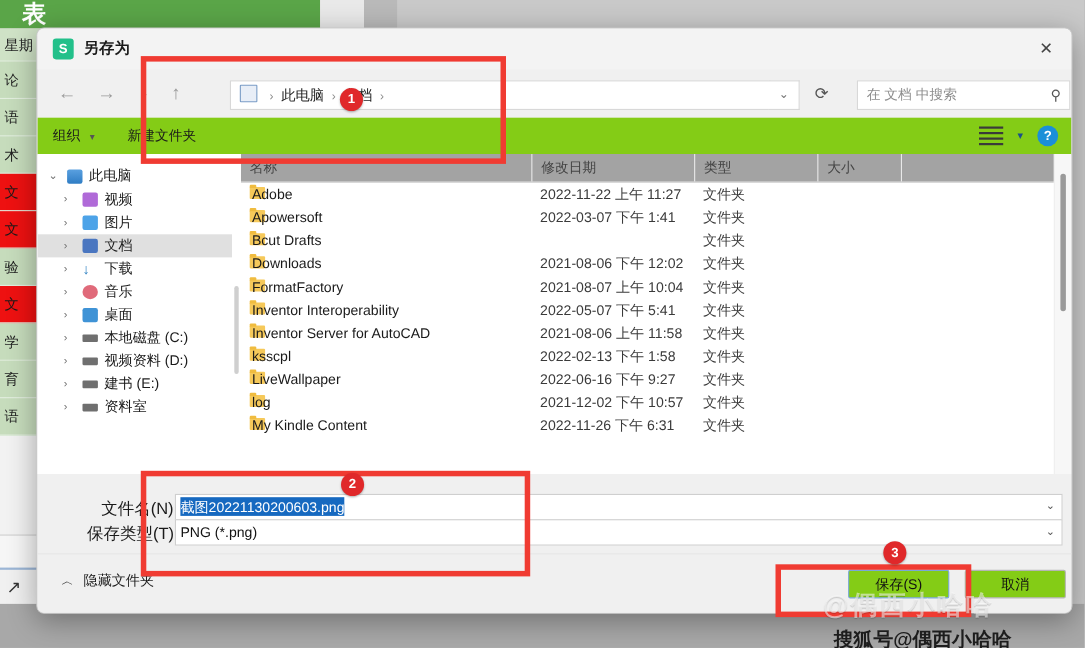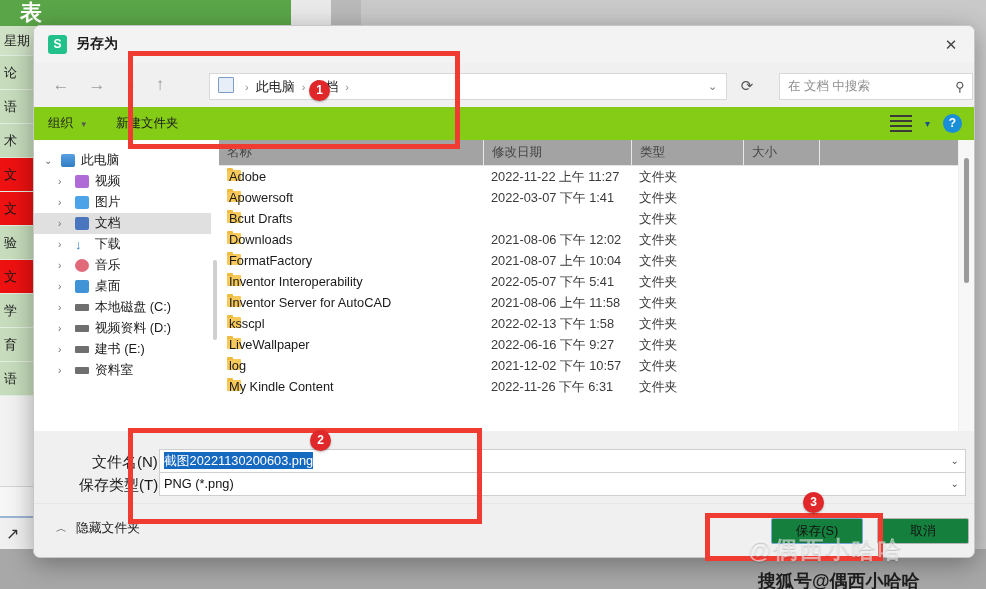--- a/index.html
+++ b/index.html
@@ -98,21 +98,21 @@
   .lower{position:absolute;left:0;top:405px;right:0;height:72px;background:#f0f0f0;}
   .frm{position:absolute;font-size:15px;color:#1a1a1a;}
   .fld{position:absolute;height:22px;background:#fff;border:1px solid #cfcfcf;}
   .fld .val{position:absolute;left:4px;top:0;line-height:22px;font-size:12.8px;color:#111;}
   .fld .sel{background:#1669c0;color:#fff;padding:1px 0;}
   .fld .chev{position:absolute;right:6px;top:0;line-height:22px;font-size:10px;color:#555;}
 
   .footer{position:absolute;left:0;top:477px;right:0;height:54px;background:#f0f0f0;border-top:1px solid #e6e6e6;}
   .hidefolders{position:absolute;left:22px;top:16px;font-size:12.8px;color:#1a1a1a;}
   .hidefolders .cv{margin-right:9px;font-size:11px;color:#333;}
-  .btn{position:absolute;top:14px;width:90px;height:24px;background:#15803d;border:1px solid #b5b5b5;
+  .btn{position:absolute;top:14px;width:90px;height:24px;background:#84cc16;border:1px solid #b5b5b5;
        border-radius:2px;font-size:12.8px;color:#111;text-align:center;line-height:23px;}
   .btn.primary{border-color:#7aa7d8;}
 
   
   .annot{position:absolute;border:5px solid #f03b32;box-sizing:border-box;pointer-events:none;}
   .badge{position:absolute;width:21px;height:21px;border-radius:50%;background:#e0282a;color:#fff;
         font-size:12px;font-weight:bold;text-align:center;line-height:21px;
         box-shadow:0 1px 2px rgba(0,0,0,.3);}
 
   

